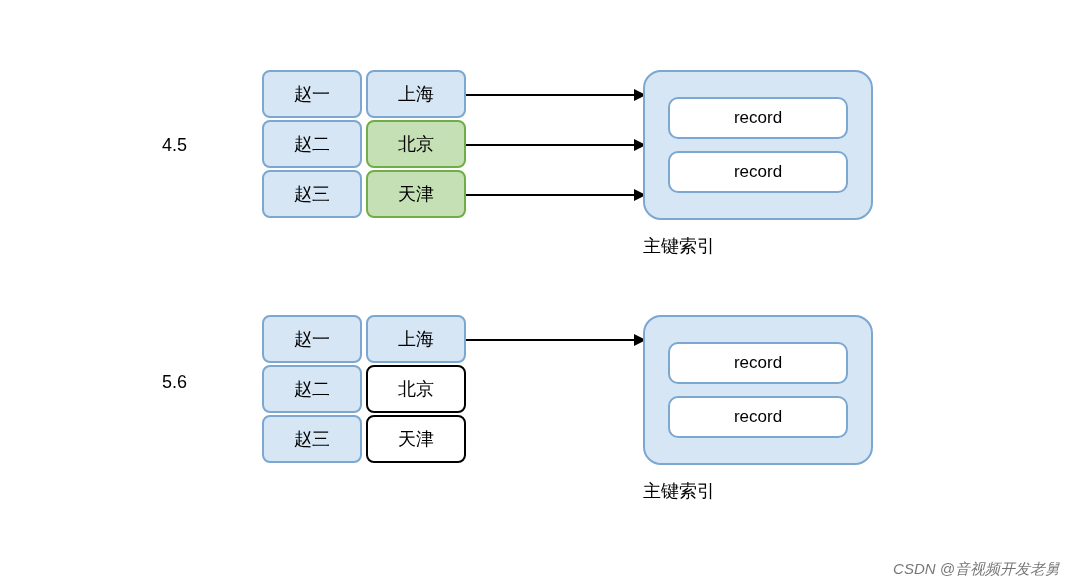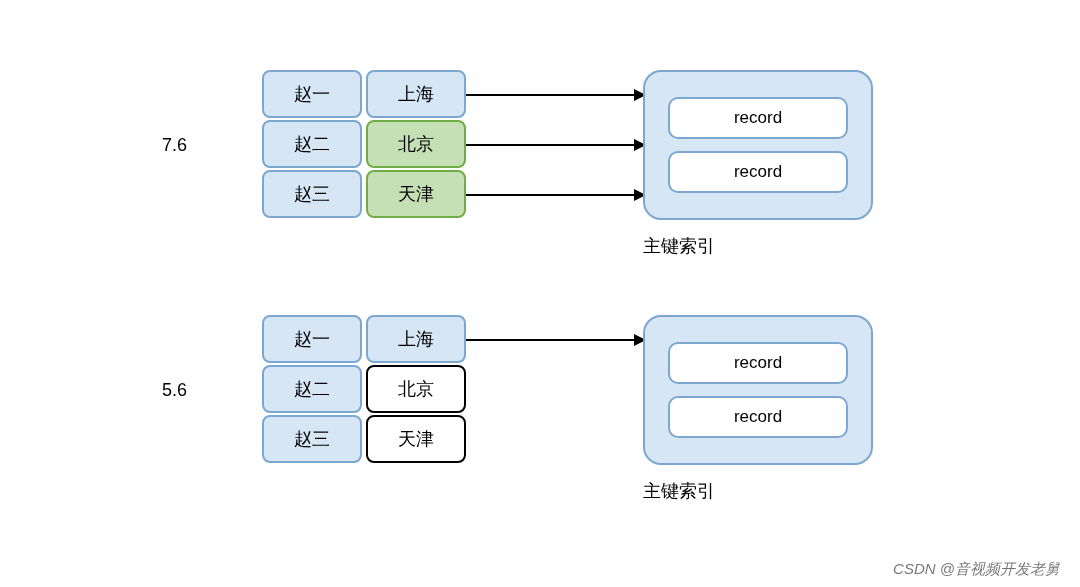--- a/index.html
+++ b/index.html
@@ -12,21 +12,21 @@
 .col { position: absolute; display: flex; flex-direction: column; font-family: Liberation Mono, monospace; }
 .index-box { position: absolute; width: 230px; height: 150px; background: #d6e6f5; border: 2px solid #7ba7d1; border-radius: 18px; display: flex; flex-direction: column; align-items: center; justify-content: center; gap: 12px; }
 .record-box { width: 180px; height: 42px; background: #fff; border: 2px solid #7ba7d1; border-radius: 10px; display: flex; align-items: center; justify-content: center; font-size: 17px; }
 .index-label { position: absolute; font-size: 18px; text-align: left; width: 230px; }
 svg.arrow { position: absolute; }
 .watermark { position: absolute; bottom: 8px; right: 20px; font-size: 15px; color: rgba(0,0,0,0.55); font-style: italic; }
 </style>
 </head>
 <body>
 
-<div class="version-label" style="left:162px; top:135px;">7.6</div>
+<div class="version-label" style="left:162px; top:135px;">4.5</div>
 
 <div class="col" style="left:262px; top:70px;">
   <div class="cell cell-blue">赵一</div>
   <div class="cell cell-blue">赵二</div>
   <div class="cell cell-blue">赵三</div>
 </div>
 
 <div class="col" style="left:366px; top:70px;">
   <div class="cell cell-blue">上海</div>
   <div class="cell cell-green">北京</div>
@@ -45,21 +45,21 @@
   <line x1="0" y1="9" x2="168" y2="9" stroke="#000" stroke-width="2"></line>
   <polygon points="168,3 180,9 168,15" fill="#000"></polygon>
 </svg>
 
 <div class="index-box" style="left:643px; top:70px;">
   <div class="record-box">record</div>
   <div class="record-box">record</div>
 </div>
 <div class="index-label" style="left:643px; top:234px;">主键索引</div>
 
-<div class="version-label" style="left:162px; top:380px;">5.6</div>
+<div class="version-label" style="left:162px; top:372px;">5.6</div>
 
 <div class="col" style="left:262px; top:315px;">
   <div class="cell cell-blue">赵一</div>
   <div class="cell cell-blue">赵二</div>
   <div class="cell cell-blue">赵三</div>
 </div>
 
 <div class="col" style="left:366px; top:315px;">
   <div class="cell cell-blue">上海</div>
   <div class="cell cell-white">北京</div>

